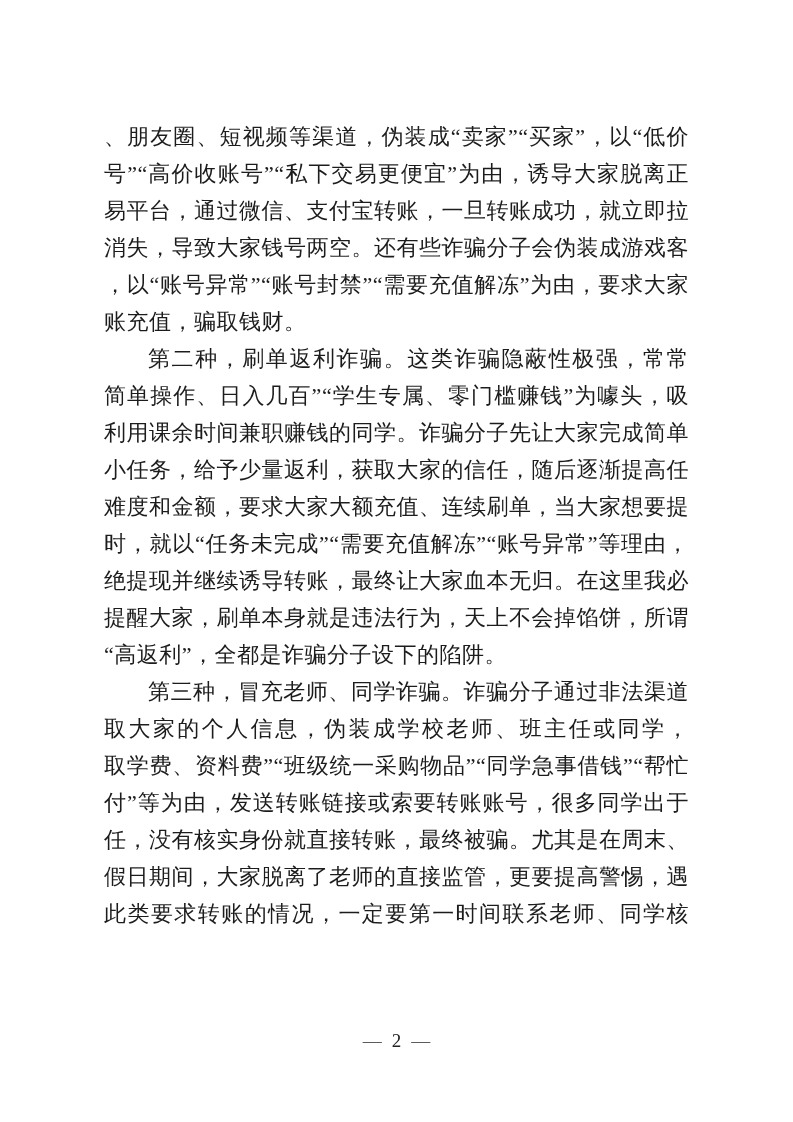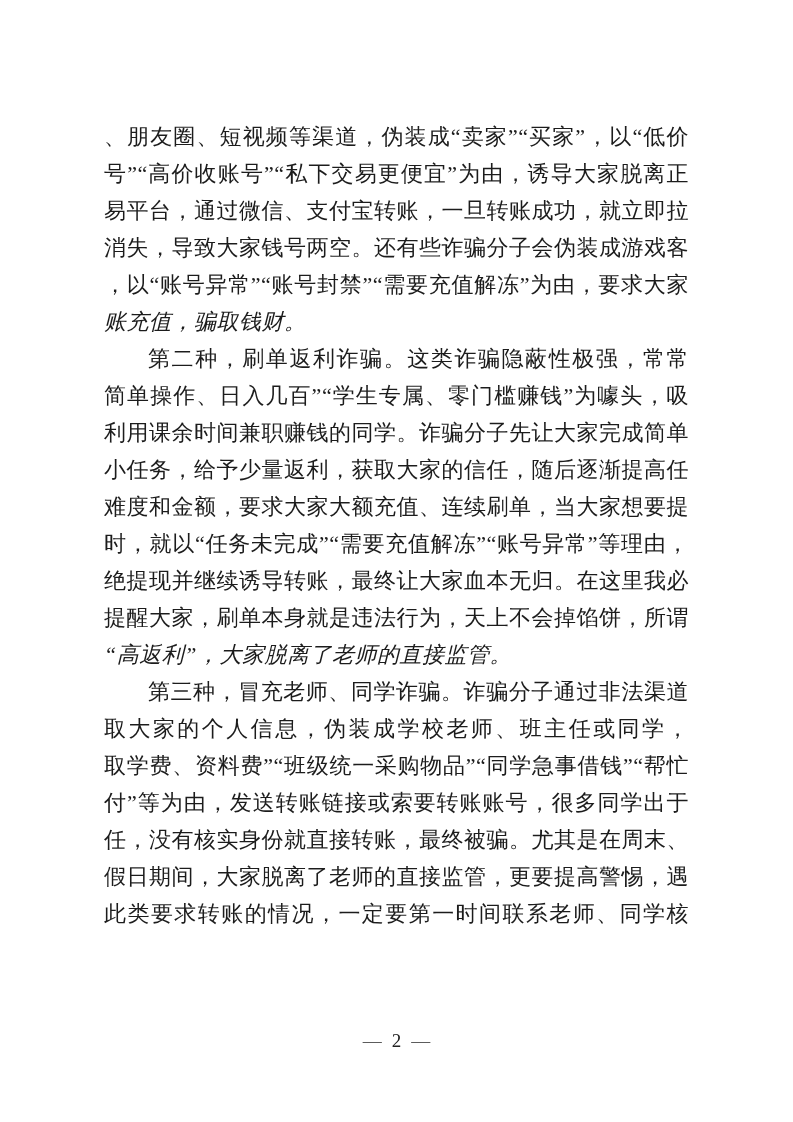--- a/index.html
+++ b/index.html
@@ -33,21 +33,20 @@
     text-align: justify;
     text-align-last: justify;
     height: 37px;
     overflow: hidden;
   }
   .line.indent {
     text-indent: 2em;
   }
   .line.last {
     text-align-last: left;
-    font-style: italic;
   }
   .footer {
     position: absolute;
     top: 1030px;
     left: 0;
     right: 0;
     text-align: center;
     font-size: 19px;
     color: #333333;
   }
@@ -76,21 +75,21 @@
       </div>
       <div class="paragraph">
         <div class="line indent">第二种，刷单返利诈骗。这类诈骗隐蔽性极强，常常以“</div>
         <div class="line">简单操作、日入几百”“学生专属、零门槛赚钱”为噱头，吸引想</div>
         <div class="line">利用课余时间兼职赚钱的同学。诈骗分子先让大家完成简单的</div>
         <div class="line">小任务，给予少量返利，获取大家的信任，随后逐渐提高任务</div>
         <div class="line">难度和金额，要求大家大额充值、连续刷单，当大家想要提现</div>
         <div class="line">时，就以“任务未完成”“需要充值解冻”“账号异常”等理由，拒</div>
         <div class="line">绝提现并继续诱导转账，最终让大家血本无归。在这里我必须</div>
         <div class="line">提醒大家，刷单本身就是违法行为，天上不会掉馅饼，所谓的</div>
-        <div class="line last">“高返利”，大家脱离了老师的直接监管。</div>
+        <div class="line last">“高返利”，全都是诈骗分子设下的陷阱。</div>
       </div>
       <div class="paragraph">
         <div class="line indent">第三种，冒充老师、同学诈骗。诈骗分子通过非法渠道获</div>
         <div class="line">取大家的个人信息，伪装成学校老师、班主任或同学，以“收</div>
         <div class="line">取学费、资料费”“班级统一采购物品”“同学急事借钱”“帮忙代</div>
         <div class="line">付”等为由，发送转账链接或索要转账账号，很多同学出于信</div>
         <div class="line">任，没有核实身份就直接转账，最终被骗。尤其是在周末、节</div>
         <div class="line">假日期间，大家脱离了老师的直接监管，更要提高警惕，遇到</div>
         <div class="line">此类要求转账的情况，一定要第一时间联系老师、同学核实，</div>
       </div>

